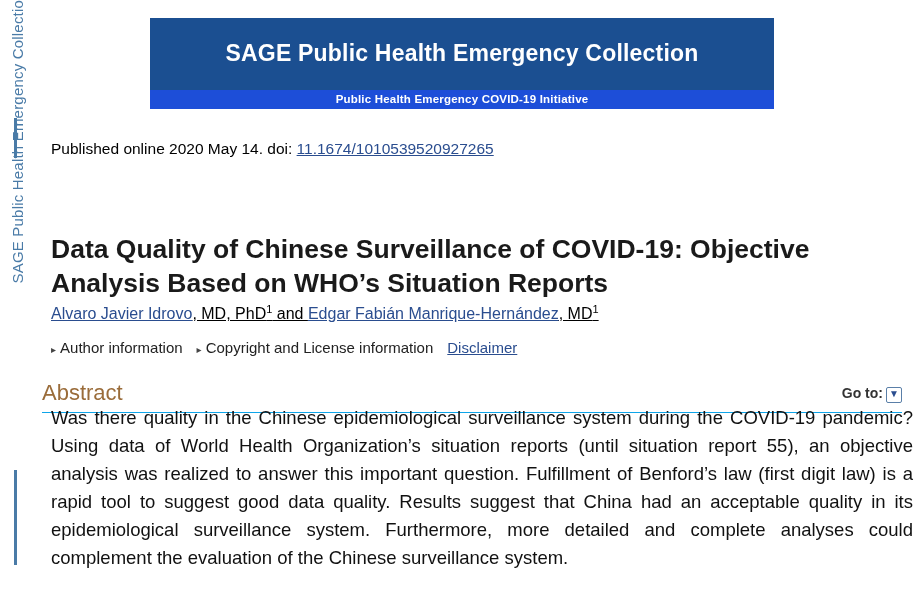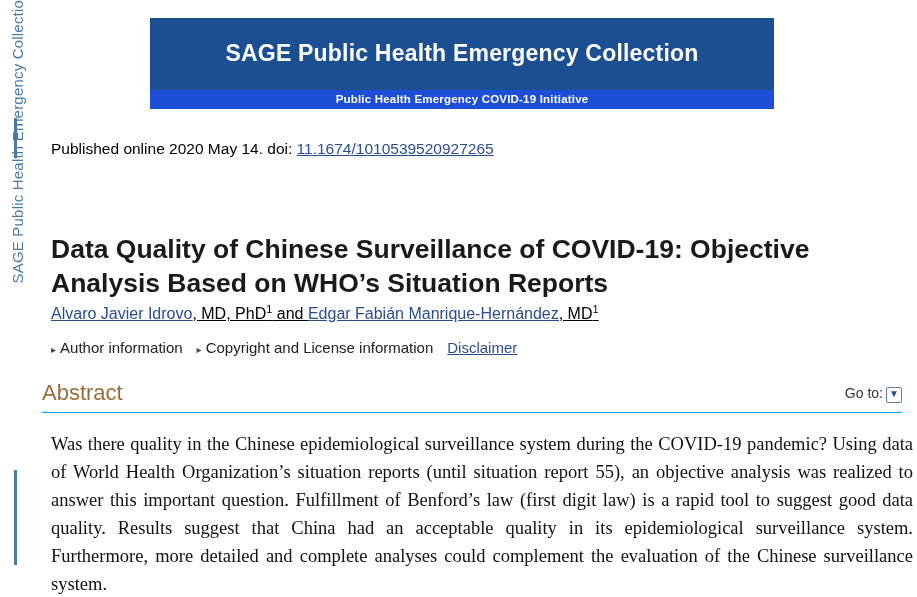--- a/index.html
+++ b/index.html
@@ -158,42 +158,43 @@
     color: #9a6c3a;
     font-weight: normal;
     float: left;
     line-height: 26px;
   }
   #abstract-head .goto {
     float: right;
     font-size: 14px;
     color: #333;
     line-height: 26px;
+    font-weight: bold;
   }
   #abstract-head .goto .chev {
     display: inline-block;
     border: 1px solid #5a7fa8;
     color: #2a4d8f;
     font-size: 10px;
     line-height: 12px;
     width: 14px;
     height: 14px;
     text-align: center;
     border-radius: 2px;
     margin-left: 3px;
     vertical-align: 1px;
   }
 
   
   #abstract-body {
     position: absolute;
     left: 51px;
-    top: 430px;
+    top: 404px;
     width: 862px;
-    font-family: Liberation Serif, serif;
+    font-family: Liberation Sans, sans-serif;
     font-size: 18.5px;
     line-height: 28px;
     color: #111;
     text-align: justify;
   }
 </style>
 </head>
 <body>
 
 <div id="left-strip">

